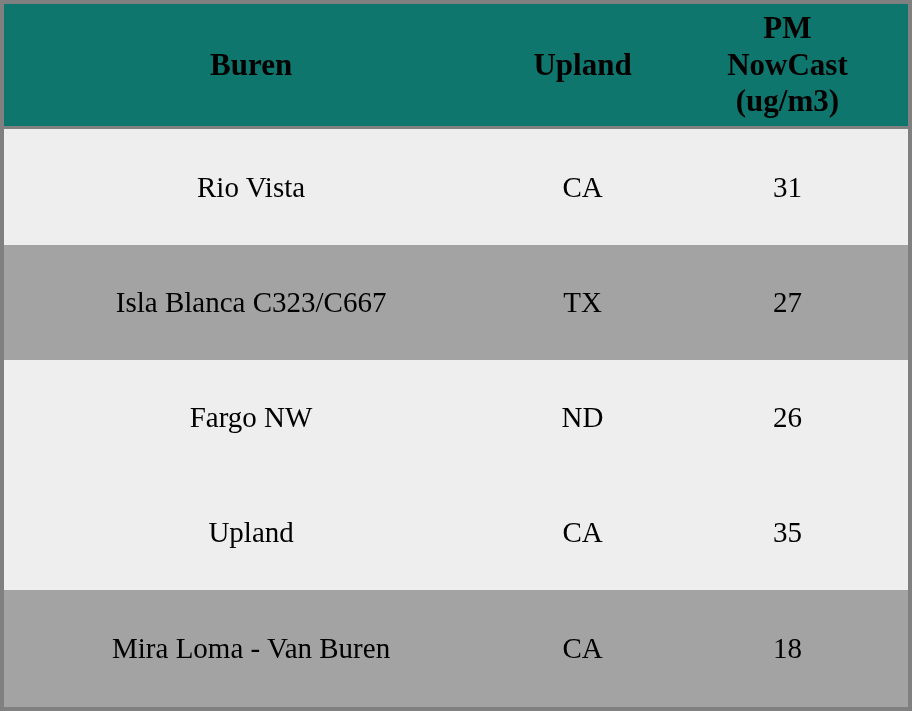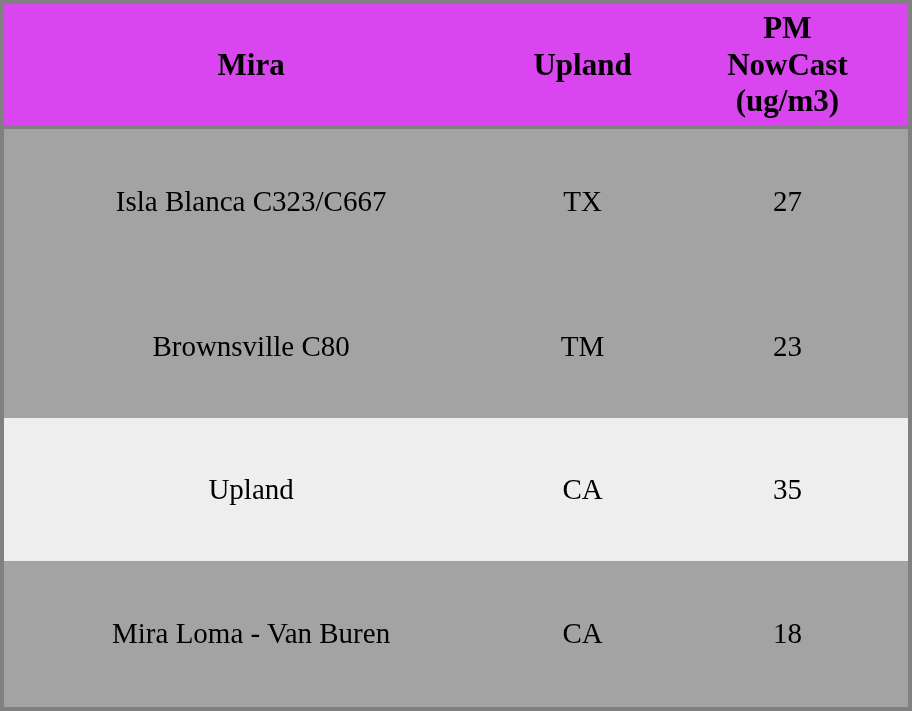--- a/index.html
+++ b/index.html
@@ -19,21 +19,21 @@
     table-layout: fixed;
     border-collapse: collapse;
     border: 4px solid #808080;
     font-family: "Liberation Serif", "DejaVu Serif", serif;
     color: #000000;
   }
   col.c-site  { width: 494px; }
   col.c-state { width: 168px; }
   col.c-pm    { width: 242px; }
   thead th {
-    background: #d946ef;
+    background: #0f766e;
     border-bottom: 3px solid #808080;
     height: 122px;
     font-size: 31px;
     font-weight: bold;
     text-align: center;
     vertical-align: middle;
     padding: 0;
     line-height: 1.18;
   }
   thead th .hdr-inner {
@@ -57,41 +57,46 @@
 <div class="table-wrap">
   <table class="pm-table">
     <colgroup>
       <col class="c-site">
       <col class="c-state">
       <col class="c-pm">
     </colgroup>
     <thead>
       <tr>
         <th>
-          <span class="hdr-inner">Mira</span>
+          <span class="hdr-inner">Buren</span>
         </th>
         <th>
           <span class="hdr-inner">Upland</span>
         </th>
         <th>
           <span class="hdr-inner">PM NowCast (ug/m3)</span>
         </th>
       </tr>
     </thead>
     <tbody id="table-body">
 
+    <tr class="odd">
+          <td>Rio Vista</td>
+          <td>CA</td>
+          <td>31</td>
+        </tr>
         <tr class="even">
           <td>Isla Blanca C323/C667</td>
           <td>TX</td>
           <td>27</td>
         </tr>
-        <tr class="even">
-          <td>Brownsville C80</td>
-          <td>TM</td>
-          <td>23</td>
+        <tr class="odd">
+          <td>Fargo NW</td>
+          <td>ND</td>
+          <td>26</td>
         </tr>
         <tr class="odd">
           <td>Upland</td>
           <td>CA</td>
           <td>35</td>
         </tr>
         <tr class="even">
           <td>Mira Loma - Van Buren</td>
           <td>CA</td>
           <td>18</td>

